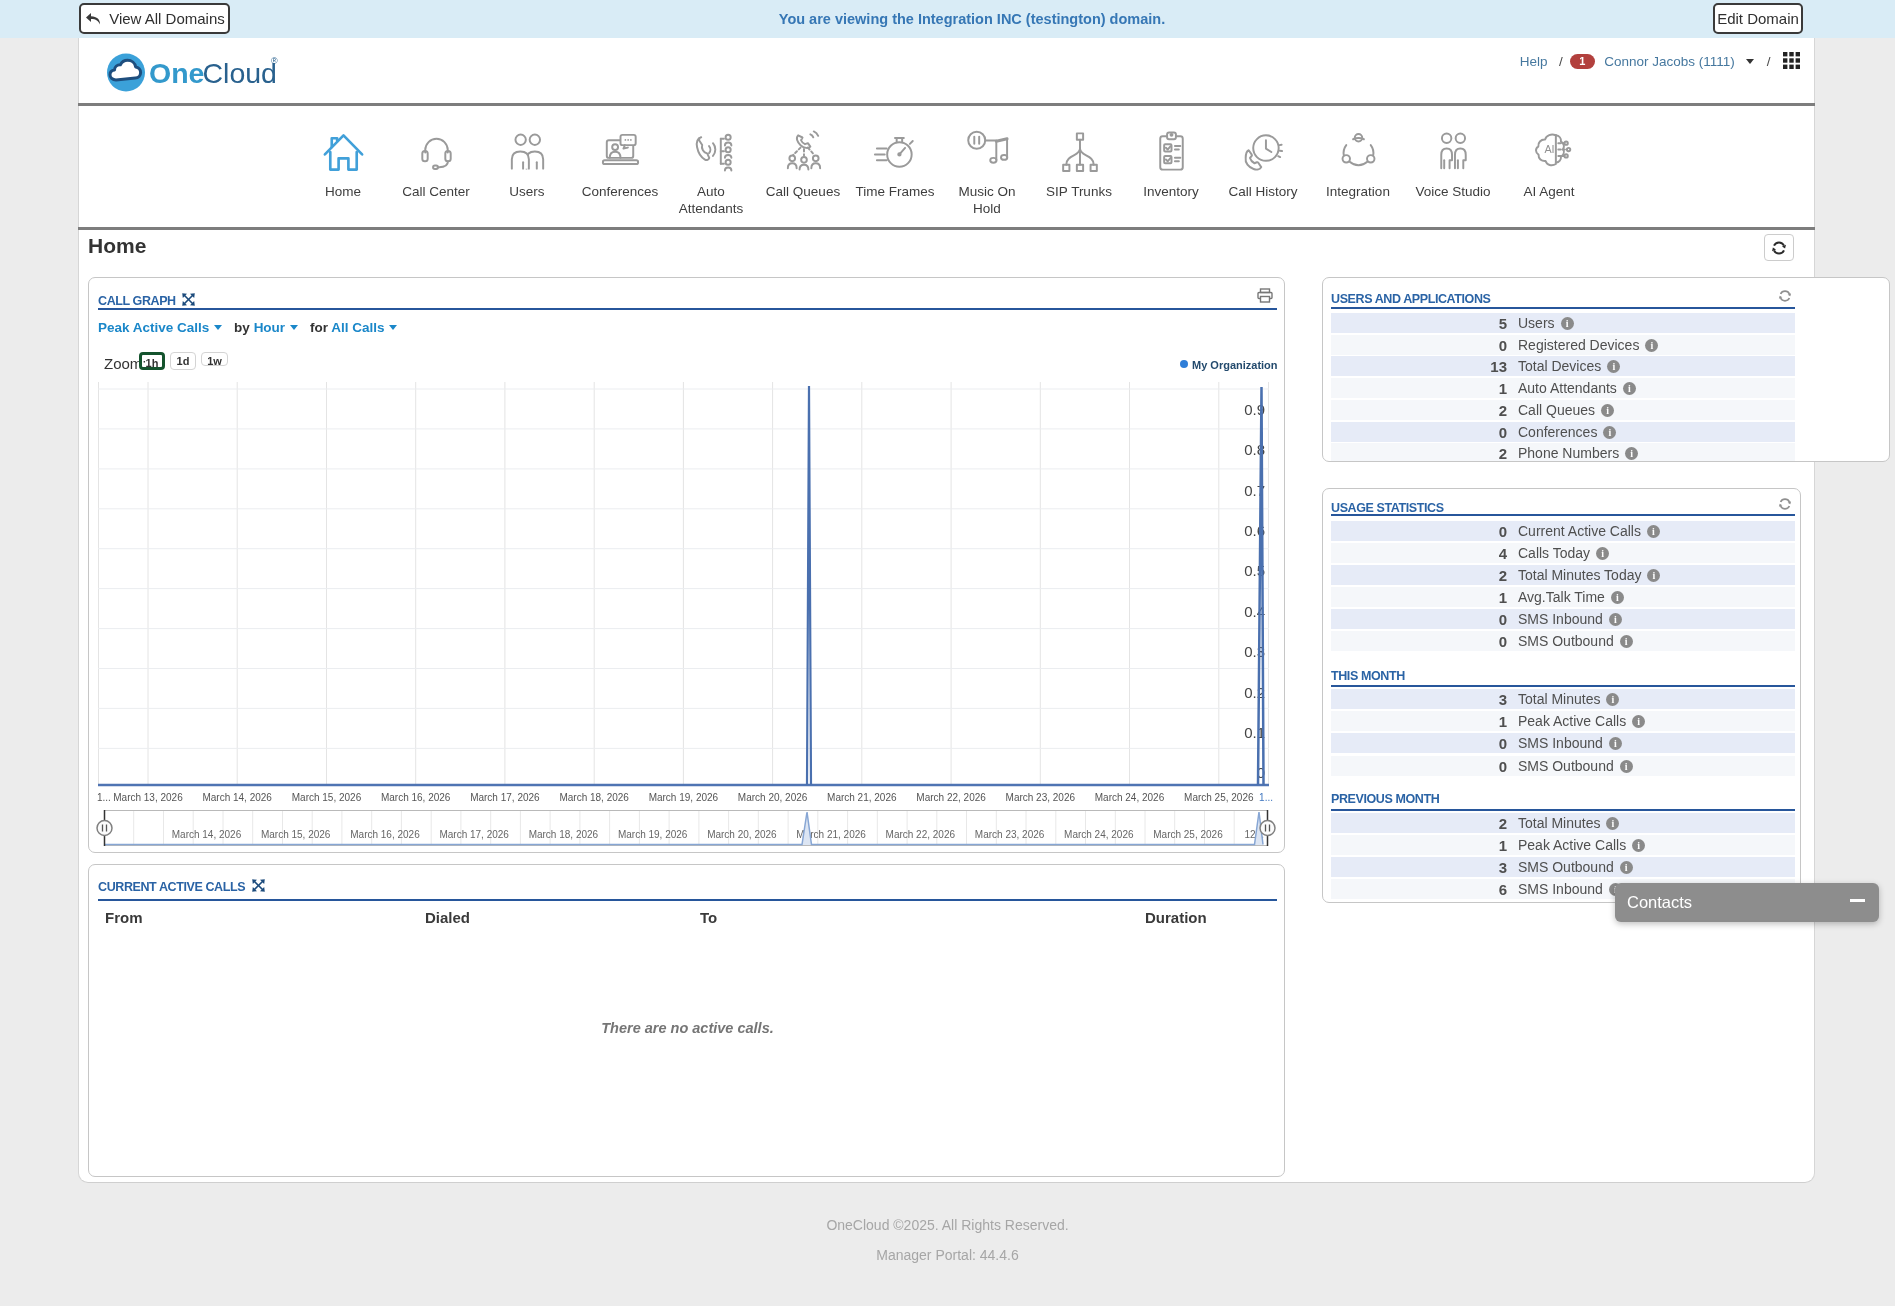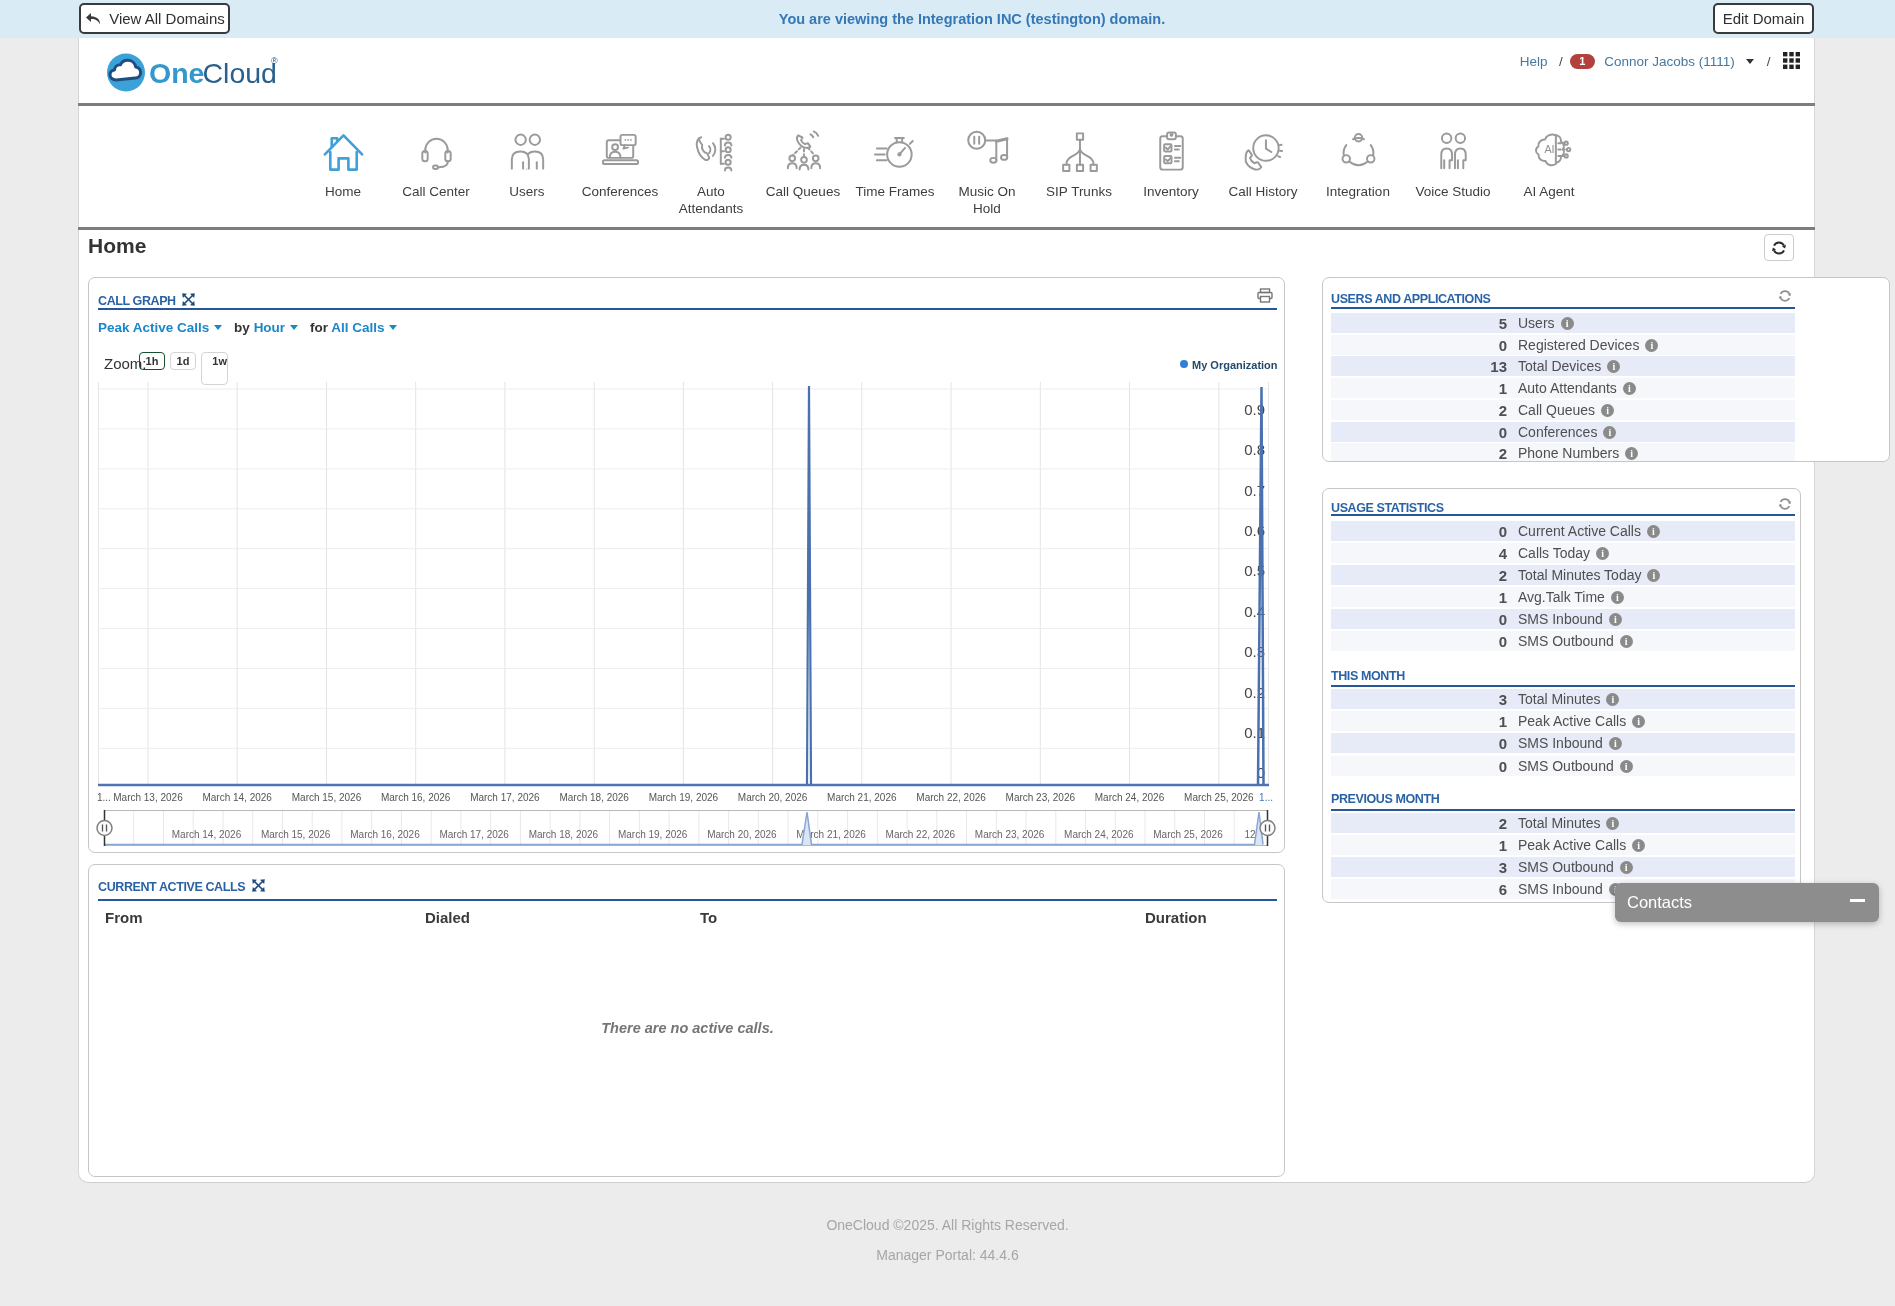--- a/index.html
+++ b/index.html
@@ -47,21 +47,21 @@
 <body>
 <div class="container"></div>
 <div class="topbar">
   <div class="topbtn" style="left:79px; width:151px;">
     <svg width="18" height="14" viewBox="0 0 18 14" style="margin-right:7px;">
         <path d="M7 1 L2 5.5 L7 10 L7 7 C12 7 14.5 9 16 12.5 C16.3 7.5 13 4.4 7 4.2 Z" fill="#3a3a3a"></path>
       </svg>
     View All Domains
   </div>
   <div class="topmsg" style="left:772px;">You are viewing the Integration INC (testington) domain.</div>
-  <div class="topbtn" style="left:1713px; width:101px;">Edit Domain</div>
+  <div class="topbtn" style="left:1713px; width:90px;">Edit Domain</div>
 </div>
 
 <div class="abs" style="left:107px; top:50px;">
   <svg width="182" height="46" viewBox="0 0 182 46">
     <circle cx="19" cy="22.5" r="19" fill="#3ba1d9"></circle>
     <path d="M9 30 c-3.6 0-6-2.4-6-5.2 c0-2.6 1.9-4.6 4.5-4.9 c0.2-3.1 2.8-5.3 5.9-5.1 c1.3-2.7 4-4.5 7.1-4.5 c4.1 0 7.5 2.9 8.2 6.7 c2.8 0.4 4.9 2.6 4.9 5.4 c0 3.1-2.3 5.6-5.3 5.6 Z" fill="#fff" stroke="#1e4e7e" stroke-width="3" stroke-linejoin="round"></path>
     <text x="42" y="32.5" font-family="Liberation Sans, sans-serif" font-size="28.5px" font-weight="bold" fill="#3399cc">One</text>
     <text x="95.5" y="32.5" font-family="Liberation Sans, sans-serif" font-size="28.5px" fill="#29618e">Cloud</text>
     <text x="164" y="14" font-family="Liberation Sans, sans-serif" font-size="9px" fill="#29618e">®</text>
   </svg>
@@ -344,23 +344,23 @@
 
   <div class="abs" style="left:9px; top:42px; font-size:13.5px; font-weight:bold; white-space:nowrap;">
     <span style="color:#1a87c9;">Peak Active Calls</span><span class="caret1"></span>
     <span style="color:#333;">by</span>
     <span style="color:#1a87c9;">Hour</span><span class="caret1"></span>
     <span style="color:#333;">for</span>
     <span style="color:#1a87c9;">All Calls</span><span class="caret1"></span>
   </div>
 
   <div class="abs" style="left:15px; top:77px; font-size:15px; color:#333;">Zoom:</div>
-  <div class="abs" style="left:50px; top:74px; width:26px; height:18px; border:1px solid #14532d; border-radius:4px; text-align:center; line-height:16px; font-size:11px; font-weight:bold; color:#333;">1h</div>
+  <div class="abs" style="left:50px; top:74px; width:26px; height:18px; border:3px solid #14532d; border-radius:4px; text-align:center; line-height:16px; font-size:11px; font-weight:bold; color:#333;">1h</div>
   <div class="abs" style="left:81px; top:74px; width:26px; height:18px; border:1px solid #d4d4d4; border-radius:4px; text-align:center; line-height:16px; font-size:11px; font-weight:bold; color:#333;">1d</div>
-  <div class="abs" style="left:112px; top:74px; width:27px; height:33px; border:1px solid #d4d4d4; border-radius:4px; text-align:right; line-height:16px; font-size:11px; font-weight:bold; color:#333;">1w</div>
+  <div class="abs" style="left:112px; top:74px; width:27px; height:14px; border:1px solid #d4d4d4; border-radius:4px; text-align:center; line-height:16px; font-size:11px; font-weight:bold; color:#333;">1w</div>
   <div class="abs" style="left:1091px; top:77px; white-space:nowrap;"><span style="display:inline-block; width:8px; height:8px; border-radius:50%; background:#2f7ed8; vertical-align:1px;"></span><span style="font-size:11px; font-weight:bold; color:#234a6d; margin-left:4px;">My Organization</span></div>
 <svg class="abs" style="left:0; top:0;" width="1195" height="574" viewBox="0 0 1195 574">
 <g stroke="#e4e4e4" stroke-width="1" fill="none">
 <path d="M9.5 104 V507"></path>
 <path d="M1179.5 104 V507"></path>
 <path d="M59.0 104 V507"></path>
 <path d="M148.2 104 V507"></path>
 <path d="M237.5 104 V507"></path>
 <path d="M326.7 104 V507"></path>
 <path d="M415.9 104 V507"></path>

